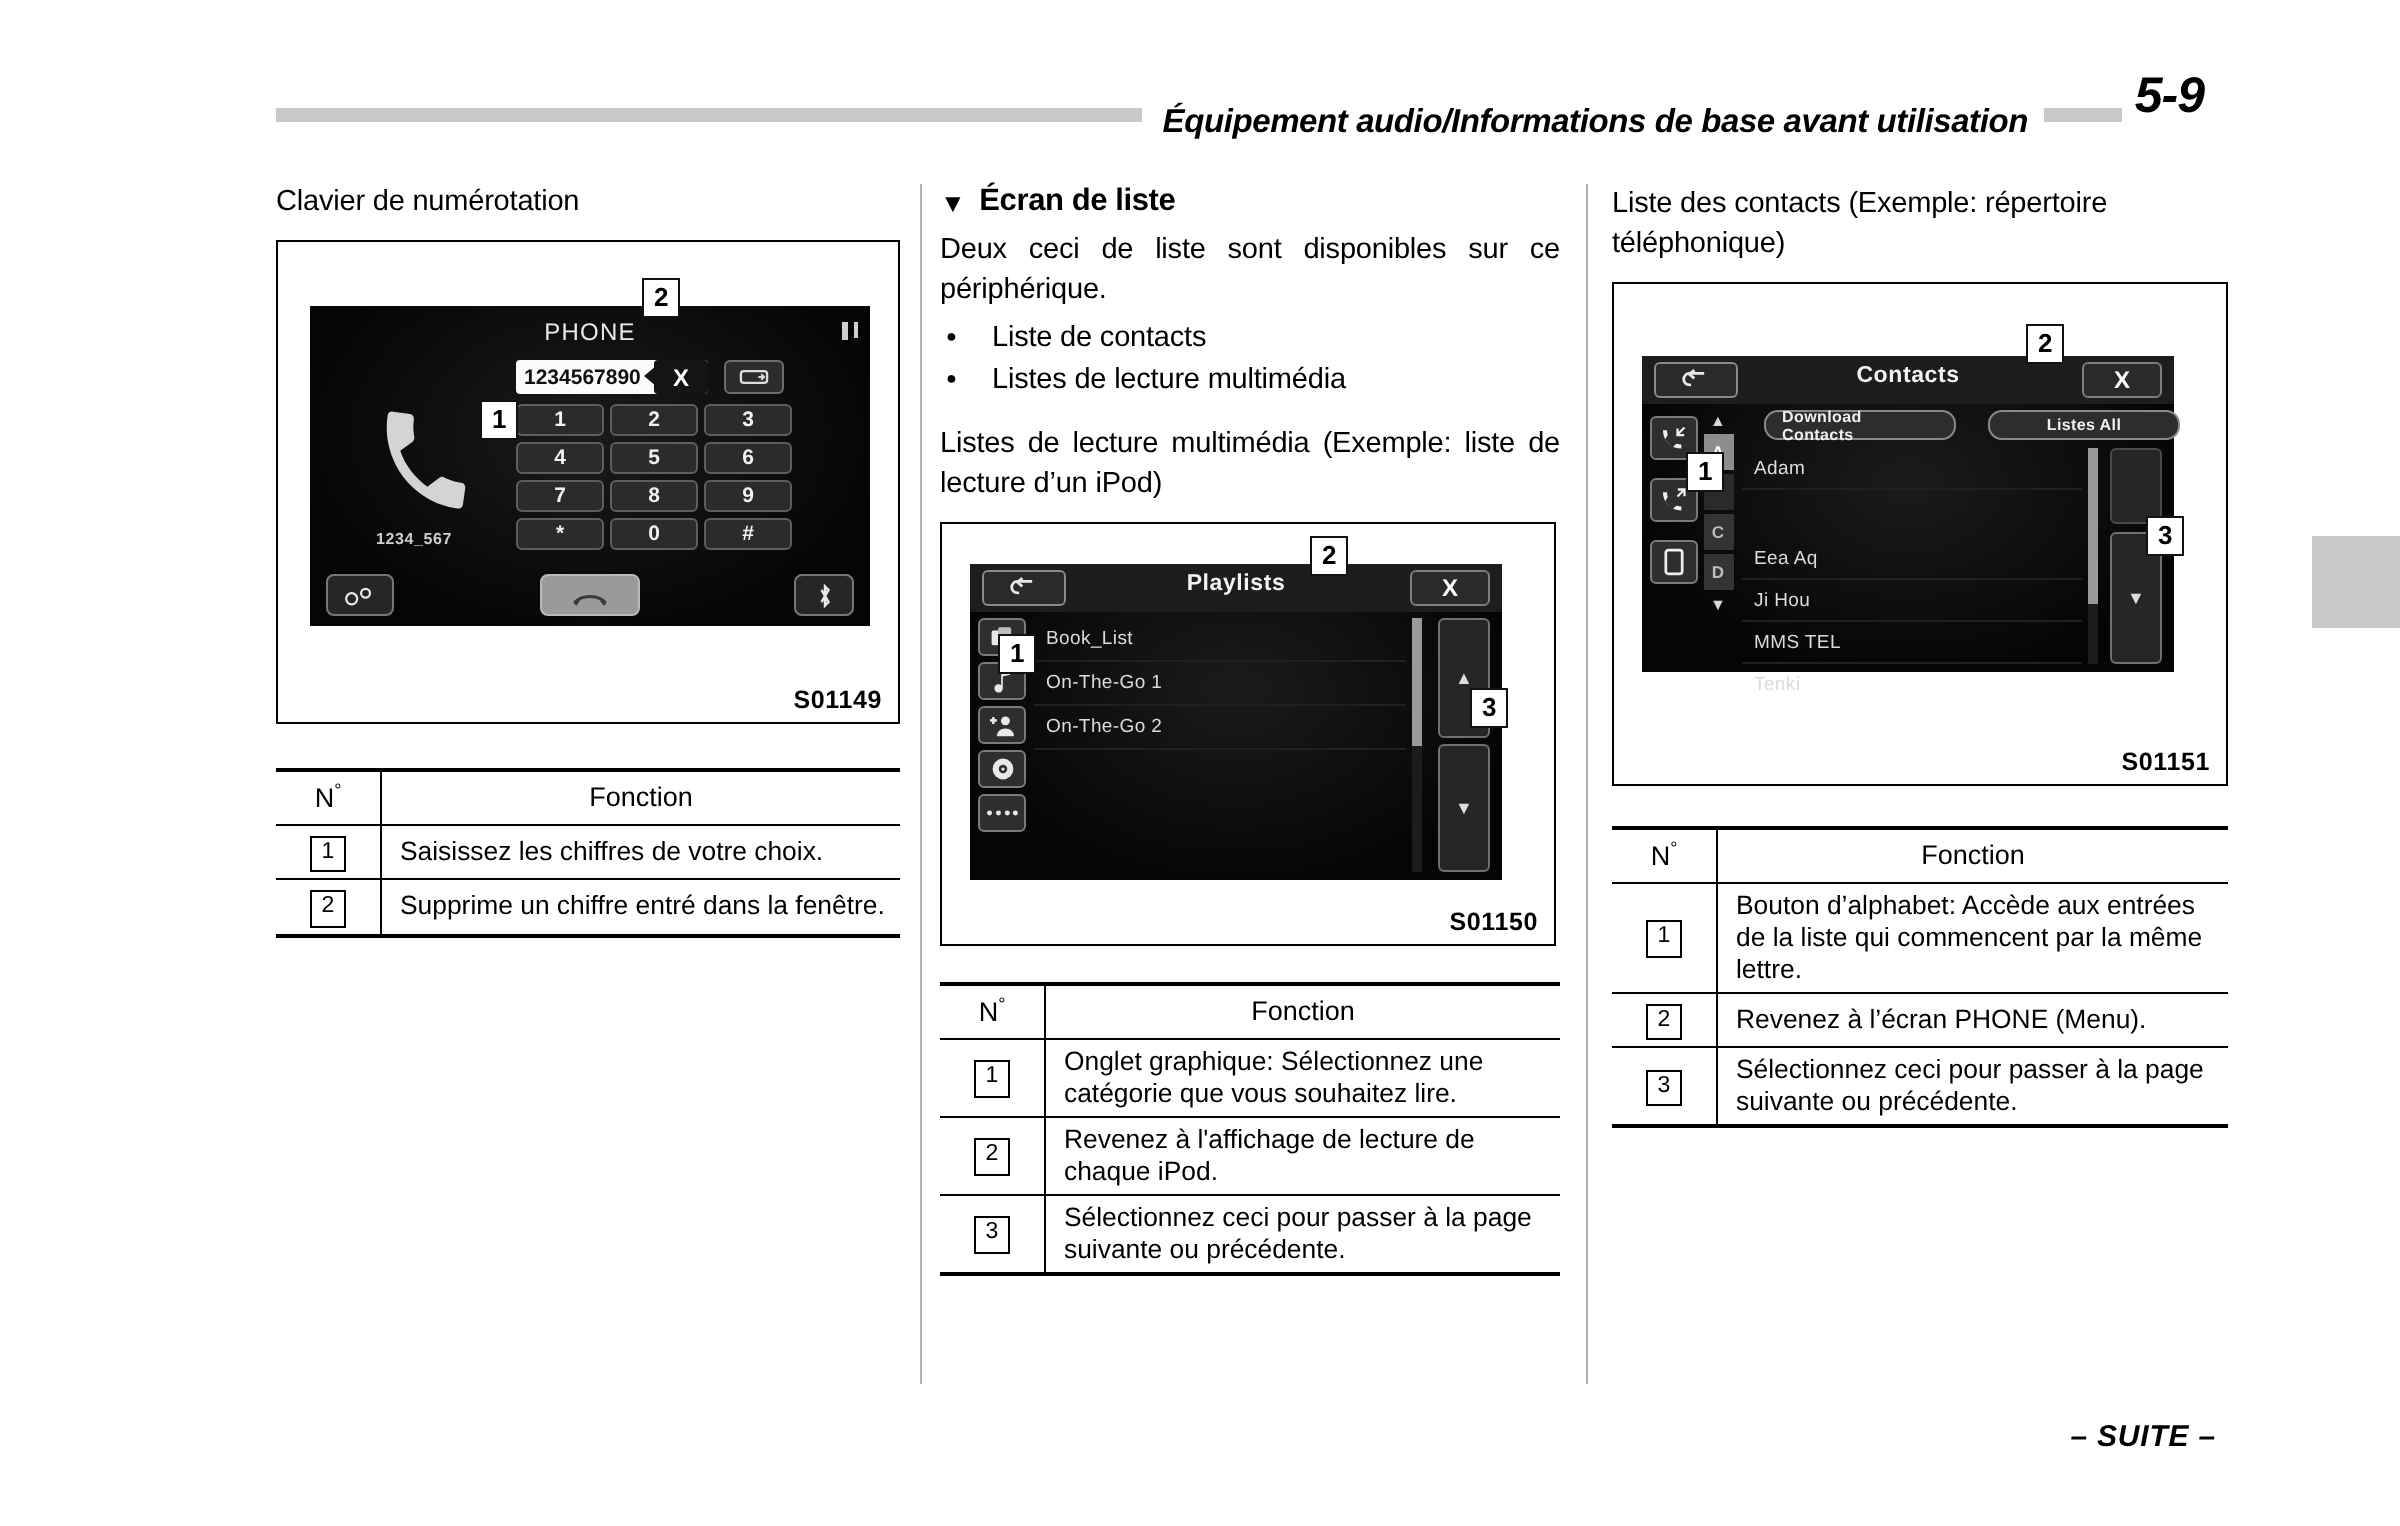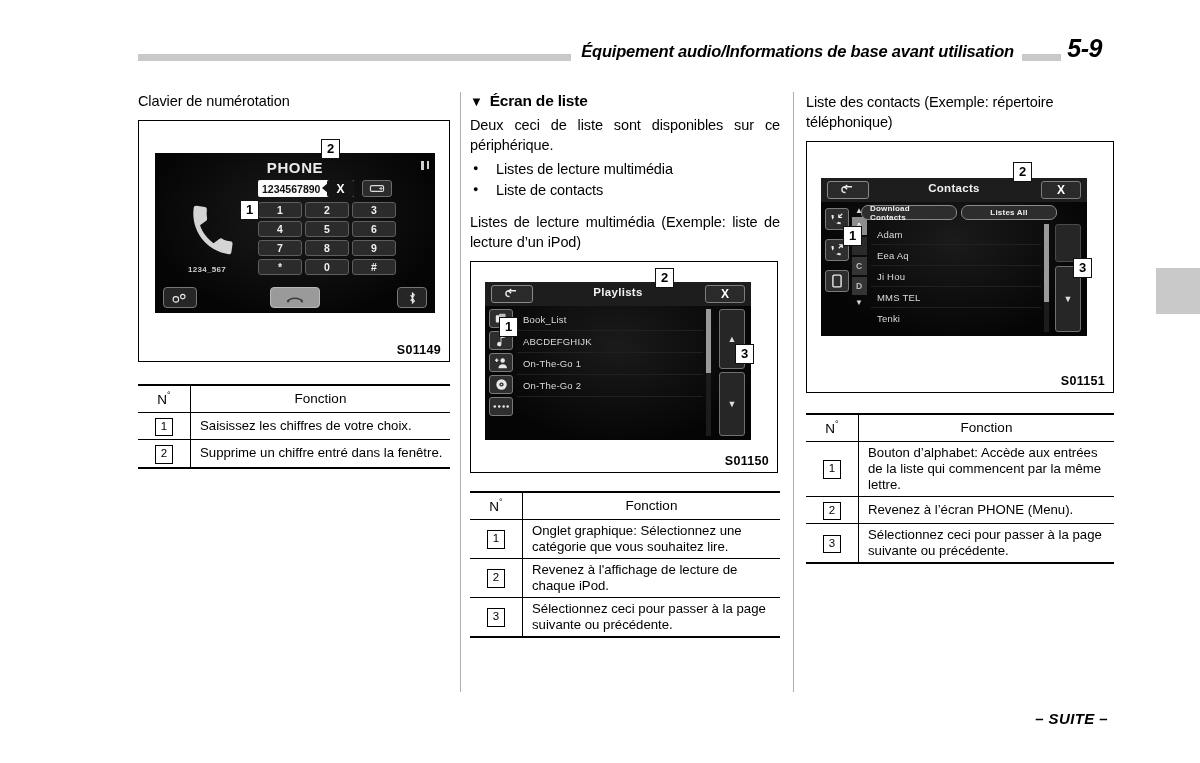--- a/index.html
+++ b/index.html
@@ -16,21 +16,21 @@
 
   
   #header {
     position: absolute; left: 0; top: 0; width: 1200px; height: 72px;
   }
   #header-rule {
     position: absolute; left: 138px; top: 54px; width: 962px; height: 7px;
     background: #c9c9c9;
   }
   #header-title {
-    position: absolute; right: 178px; top: 42px;
+    position: absolute; right: 178px; top: 52px;
     font-size: 16.5px; font-weight: bold; font-style: italic;
     letter-spacing: -0.2px;
     background: #fff; padding: 0 8px 0 10px;
     white-space: nowrap;
   }
   #header-pagenum {
     position: absolute; right: 92px; top: 34px;
     font-size: 25px; font-weight: bold; font-style: italic;
     background: #fff; padding: 0 6px;
     letter-spacing: -0.5px;
@@ -104,21 +104,21 @@
     background: #ffffff; border: 1.4px solid #111; color: #000;
     font-size: 13px; font-weight: bold; line-height: 1;
     padding: 2px 5px 3px 5px;
     z-index: 30;
     font-family: "Liberation Sans", sans-serif;
   }
 
   
   #kp-title {
     position: absolute; left: 0; right: 0; top: 6px; text-align: center;
-    color: #e9e9e9; font-size: 15px; font-weight: bold; letter-spacing: 0.6px;
+    color: #e9e9e9; font-size: 12px; font-weight: normal; letter-spacing: 0.6px;
   }
   #kp-status { position: absolute; right: 6px; top: 8px; display: flex; gap: 3px; }
   .kp-bar { width: 3px; height: 9px; background: #cfcfcf; }
   .kp-bar.b2 { width: 2px; height: 8px; }
   #kp-handset {
     position: absolute; left: 28px; top: 48px; font-size: 52px;
     color: #d4d4d4; line-height: 1; transform: rotate(8deg);
   }
   #kp-number-sub {
     position: absolute; left: 33px; top: 112px;
@@ -232,21 +232,21 @@
     display: flex; flex-direction: column; align-items: center;
   }
   .ct-alpha-arrow { color: #d8d8d8; font-size: 8px; height: 12px; line-height: 12px; }
   .ct-alpha-item {
     width: 15px; height: 18px; margin-bottom: 2px;
     background: #343434; color: #bdbdbd; font-size: 8.5px; font-weight: bold;
     display: flex; align-items: center; justify-content: center;
     box-sizing: border-box;
   }
   .ct-alpha-item.active { background: #8d8d8d; color: #fff; }
-  .ct-actions { position: absolute; left: 40px; top: 27px; display: flex; gap: 4px; }
+  .ct-actions { position: absolute; left: 61px; top: 27px; display: flex; gap: 16px; }
   .ct-action {
     height: 15px; border: 1px solid #8a8a8a; border-radius: 7px;
     background: #2d2d2d; color: #f0f0f0; font-size: 8px; font-weight: bold;
     display: flex; align-items: center; justify-content: center;
     padding: 0 8px; box-sizing: border-box; letter-spacing: 0.2px;
   }
 
   
   table.fn {
     width: 100%; border-collapse: collapse; table-layout: fixed;
@@ -384,22 +384,22 @@
 <div class="col" id="col-mid">
 
   <div class="sec-head-tri">
     <span class="tri">▼</span>
     <span>Écran de liste</span>
   </div>
 
   <p class="para">Deux ceci de liste sont disponibles sur ce périphérique.</p>
 
   <ul class="bullets">
+    <li>Liste de contacts</li>
     <li>Listes de lecture multimédia</li>
-    <li>Liste de contacts</li>
   </ul>
 
   <p class="para">Listes de lecture multimédia (Exemple: liste de lecture d’un iPod)</p>
 
   <div class="figure" style="width:308px;height:212px;margin-top:9px;">
     <div class="lcd" style="left:14px;top:20px;width:266px;height:158px;">
 
       <div class="ls-topbar"></div>
       <div class="ls-back">
         <svg width="18" height="12" viewBox="0 0 22 14" fill="none" stroke="#e8e8e8" stroke-width="1.7">
@@ -442,21 +442,20 @@
             <circle cx="2" cy="2.5" r="1.4"></circle>
               <circle cx="7" cy="2.5" r="1.4"></circle>
               <circle cx="12" cy="2.5" r="1.4"></circle>
               <circle cx="16.5" cy="2.5" r="1.4"></circle>
           </svg>
         </div>
       </div>
 
       <div class="ls-rows" style="left:32px;right:48px;">
         <div class="ls-row" style="height:22px;">Book_List</div>
-        <div class="ls-row" style="height:22px;">ABCDEFGHIJK</div>
         <div class="ls-row" style="height:22px;">On-The-Go 1</div>
         <div class="ls-row" style="height:22px;">On-The-Go 2</div>
       </div>
 
       <div class="ls-scroll-track" style="right:40px;top:27px;bottom:4px;">
         <div class="ls-scroll-thumb" style="top:0;height:64px;"></div>
       </div>
 
       <div class="ls-pager" style="right:6px;top:27px;height:60px;">▲</div>
       <div class="ls-pager" style="right:6px;top:90px;bottom:4px;">▼</div>
@@ -536,21 +535,21 @@
         <div class="ct-alpha-arrow">▼</div>
       </div>
 
       <div class="ct-actions">
         <div class="ct-action" style="width:96px;">Download Contacts</div>
         <div class="ct-action" style="width:96px;">Listes All</div>
       </div>
 
       <div class="ls-rows" style="left:50px;right:46px;top:46px;">
         <div class="ls-row" style="height:21px;">Adam</div>
-        <div class="ls-row" style="height:21px;">Eea Aq</div>
+        <div class="ls-row" style="height:21px;margin-top:24px;">Eea Aq</div>
         <div class="ls-row" style="height:21px;">Ji Hou</div>
         <div class="ls-row" style="height:21px;">MMS TEL</div>
         <div class="ls-row" style="height:21px;border-bottom:none;">Tenki</div>
       </div>
 
       <div class="ls-scroll-track" style="right:38px;top:46px;bottom:4px;">
         <div class="ls-scroll-thumb" style="top:0;height:78px;"></div>
       </div>
 
       <div class="ls-pager" style="right:6px;top:46px;height:38px;border-color:#4a4a4a;color:#6a6a6a;"></div>

